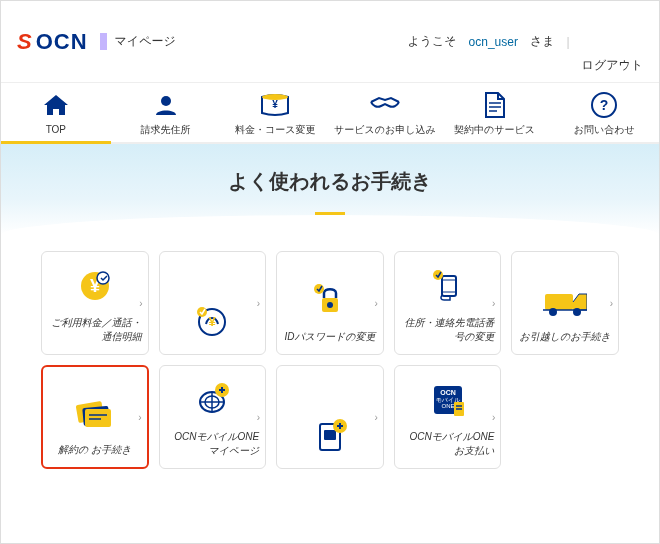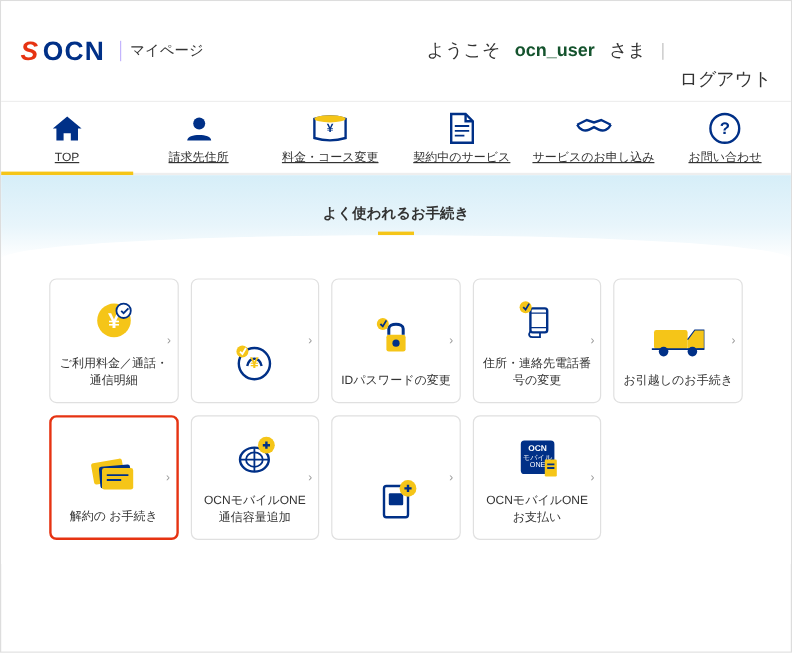--- a/index.html
+++ b/index.html
@@ -43,33 +43,33 @@
     }
     .logo-ocn-text {
       color: #003087;
       font-size: 22px;
       font-weight: 900;
       letter-spacing: 1px;
     }
     .logo-mypage {
       color: #333;
       font-size: 12px;
-      border-left: 1px solid #c4b5fd;
+      border-left: 7px solid #c4b5fd;
       padding-left: 8px;
       margin-left: 4px;
     }
     .header-user {
       display: flex;
       align-items: center;
       gap: 12px;
-      font-size: 15px;
+      font-size: 12px;
       color: #333;
     }
     .header-user .welcome { color: #333; }
-    .header-user .username { color: #14532d; font-weight: bold; text-align: right; }
+    .header-user .username { color: #0369a1; font-weight: normal; text-align: right; }
     .header-user .separator { color: #ccc; }
     .header-user .logout { color: #333; margin-top: 48px; }
     
     .nav-bar {
       background: #fff;
       display: flex;
       border-bottom: 2px solid #eee;
     }
     .nav-item {
       flex: 1;
@@ -95,45 +95,44 @@
       height: 28px;
       display: flex;
       align-items: center;
       justify-content: center;
     }
     .nav-label {
       font-size: 10px;
       color: #333;
       text-align: left;
       line-height: 1.3;
-      text-decoration: underline;
     }
     
     .wave-banner {
       background: linear-gradient(180deg, #d6eef8 0%, #e8f5fb 60%, #fff 100%);
       padding: 24px 0 20px;
       text-align: center;
       position: relative;
       overflow: hidden;
     }
     .wave-banner::before {
       content: '';
       position: absolute;
       bottom: 0;
       left: 0;
       right: 0;
       height: 20px;
       background: #fff;
       border-radius: 50% 50% 0 0 / 20px 20px 0 0;
     }
     .wave-title {
-      font-size: 12px;
+      font-size: 20px;
       color: #333;
       font-weight: bold;
-      margin-bottom: 6px;
+      margin-bottom: 17px;
       font-family: Liberation Serif, serif;
     }
     .wave-underline {
       width: 30px;
       height: 3px;
       background: #f5c518;
       margin: 0 auto;
     }
     
     .grid-section {
@@ -158,22 +157,23 @@
       cursor: pointer;
       min-height: 90px;
       position: relative;
     }
     .grid-item.highlighted {
       border: 2px solid #e63312;
     }
     .grid-item-label {
       font-size: 10px;
       color: #333;
-      text-align: center;
+      text-align: right;
       line-height: 1.4;
+      font-style: italic;
     }
     .grid-item-icon {
       width: 44px;
       height: 44px;
       display: flex;
       align-items: center;
       justify-content: center;
     }
     .arrow-right {
       position: absolute;
@@ -233,39 +233,39 @@
           <path d="M2,4 Q15,0 28,4 L28,20 Q15,24 2,20 Z" fill="none" stroke="#003087" stroke-width="2"></path>
           <ellipse cx="15" cy="4" rx="13" ry="3" fill="#f5c518"></ellipse>
           <text x="15" y="15" text-anchor="middle" font-size="10" fill="#003087" font-weight="bold">¥</text>
         </svg>
       </div>
       <span class="nav-label">料金・コース変更</span>
     </div>
 
     <div class="nav-item">
       <div class="nav-icon">
+        <svg width="32" height="26" viewBox="0 0 32 26">
+          <path d="M2,10 L10,6 L16,8 L22,6 L30,10" fill="none" stroke="#003087" stroke-width="2"></path>
+          <path d="M2,10 C4,14 8,16 12,14 L16,12 L20,14 C24,16 28,14 30,10" fill="none" stroke="#003087" stroke-width="2"></path>
+        </svg>
+      </div>
+      <span class="nav-label">サービスのお申し込み</span>
+    </div>
+
+    <div class="nav-item">
+      <div class="nav-icon">
         <svg width="30" height="28" viewBox="0 0 30 28">
           <path d="M6,2 L6,26 L24,26 L24,8 L18,2 Z" fill="none" stroke="#003087" stroke-width="2"></path>
           <path d="M18,2 L18,8 L24,8" fill="none" stroke="#003087" stroke-width="2"></path>
           <line x1="9" y1="12" x2="21" y2="12" stroke="#003087" stroke-width="1.5"></line>
           <line x1="9" y1="16" x2="21" y2="16" stroke="#003087" stroke-width="1.5"></line>
           <line x1="9" y1="20" x2="17" y2="20" stroke="#003087" stroke-width="1.5"></line>
         </svg>
       </div>
       <span class="nav-label">契約中のサービス</span>
-    </div>
-
-    <div class="nav-item">
-      <div class="nav-icon">
-        <svg width="32" height="26" viewBox="0 0 32 26">
-          <path d="M2,10 L10,6 L16,8 L22,6 L30,10" fill="none" stroke="#003087" stroke-width="2"></path>
-          <path d="M2,10 C4,14 8,16 12,14 L16,12 L20,14 C24,16 28,14 30,10" fill="none" stroke="#003087" stroke-width="2"></path>
-        </svg>
-      </div>
-      <span class="nav-label">サービスのお申し込み</span>
     </div>
 
     <div class="nav-item">
       <div class="nav-icon">
         <svg width="30" height="28" viewBox="0 0 30 28">
           <circle cx="15" cy="14" r="12" fill="none" stroke="#003087" stroke-width="2"></circle>
           <text x="15" y="19" text-anchor="middle" font-size="14" fill="#003087" font-weight="bold">?</text>
         </svg>
       </div>
       <span class="nav-label">お問い合わせ</span>
@@ -370,21 +370,21 @@
           <svg width="40" height="40" viewBox="0 0 40 40">
             <ellipse cx="20" cy="22" rx="12" ry="10" fill="none" stroke="#003087" stroke-width="2"></ellipse>
             <ellipse cx="20" cy="22" rx="7" ry="6" fill="none" stroke="#003087" stroke-width="1.5"></ellipse>
             <line x1="20" y1="12" x2="20" y2="32" stroke="#003087" stroke-width="1.5"></line>
             <line x1="8" y1="22" x2="32" y2="22" stroke="#003087" stroke-width="1.5"></line>
             <circle cx="30" cy="10" r="7" fill="#f5c518"></circle>
             <line x1="30" y1="7" x2="30" y2="13" stroke="#003087" stroke-width="2"></line>
             <line x1="27" y1="10" x2="33" y2="10" stroke="#003087" stroke-width="2"></line>
           </svg>
         </div>
-        <span class="grid-item-label">OCNモバイルONE 通信容量追加</span>
+        <span class="grid-item-label">OCNモバイルONE マイページ</span>
         <span class="arrow-right">›</span>
       </div>
 
       <div class="grid-item">
         <div class="grid-item-icon">
           <svg width="40" height="40" viewBox="0 0 40 40">
             <rect x="10" y="8" width="20" height="26" rx="2" fill="none" stroke="#003087" stroke-width="2"></rect>
             <rect x="14" y="14" width="12" height="10" rx="1" fill="#003087"></rect>
             <circle cx="30" cy="10" r="7" fill="#f5c518"></circle>
             <line x1="30" y1="7" x2="30" y2="13" stroke="#003087" stroke-width="2"></line>

